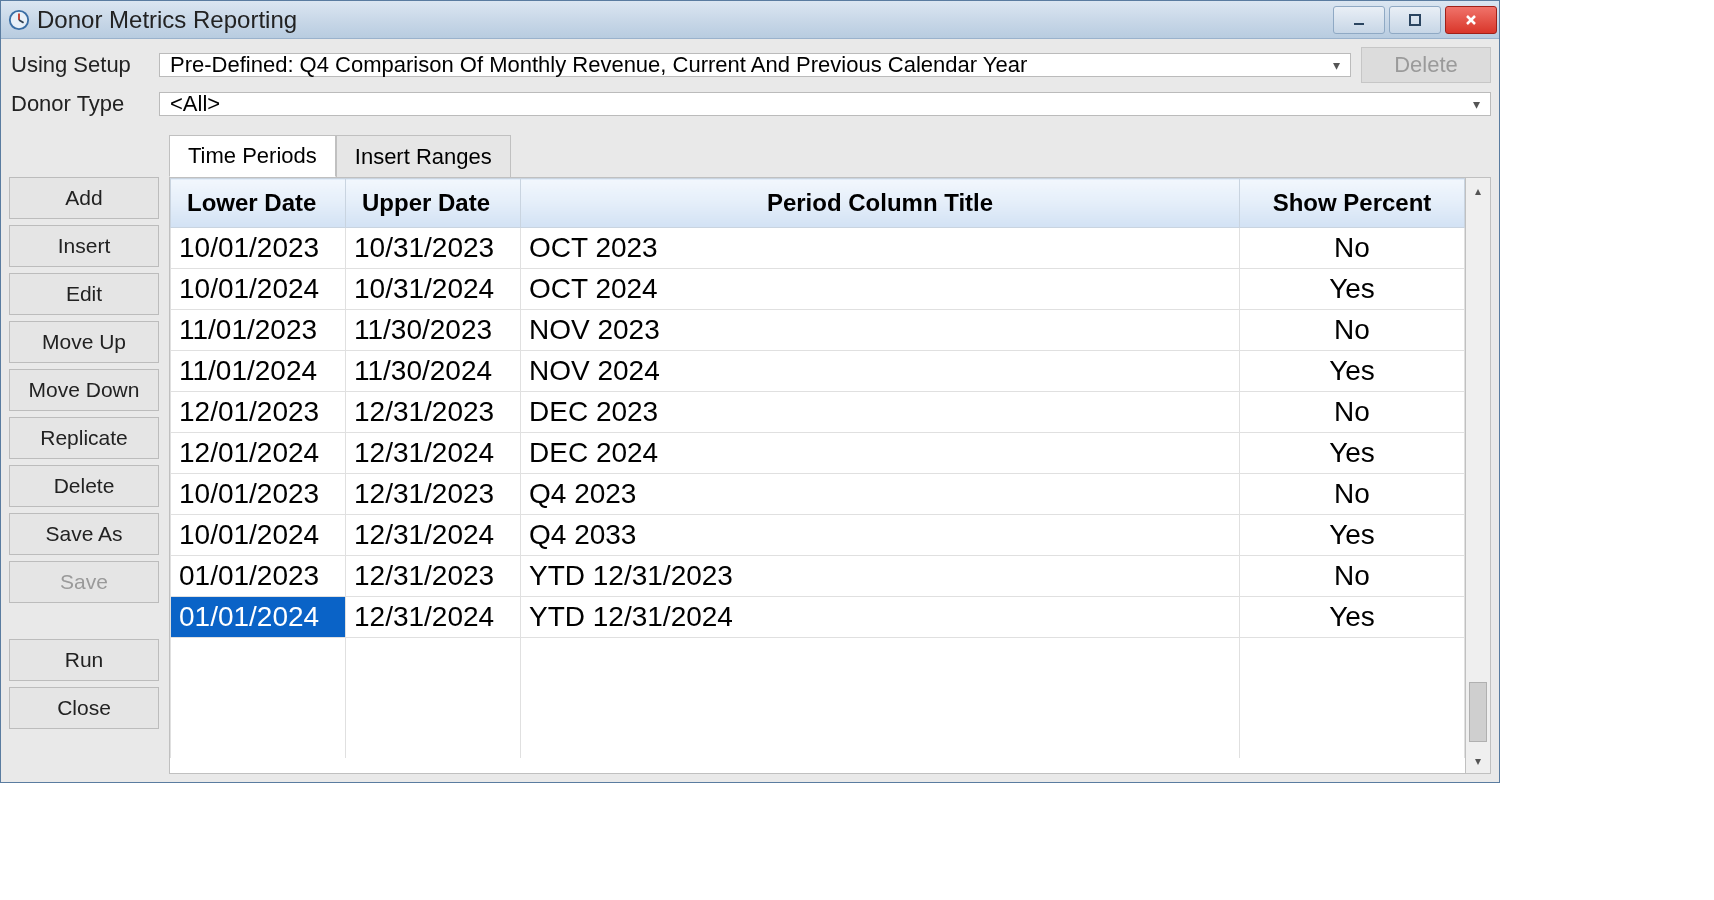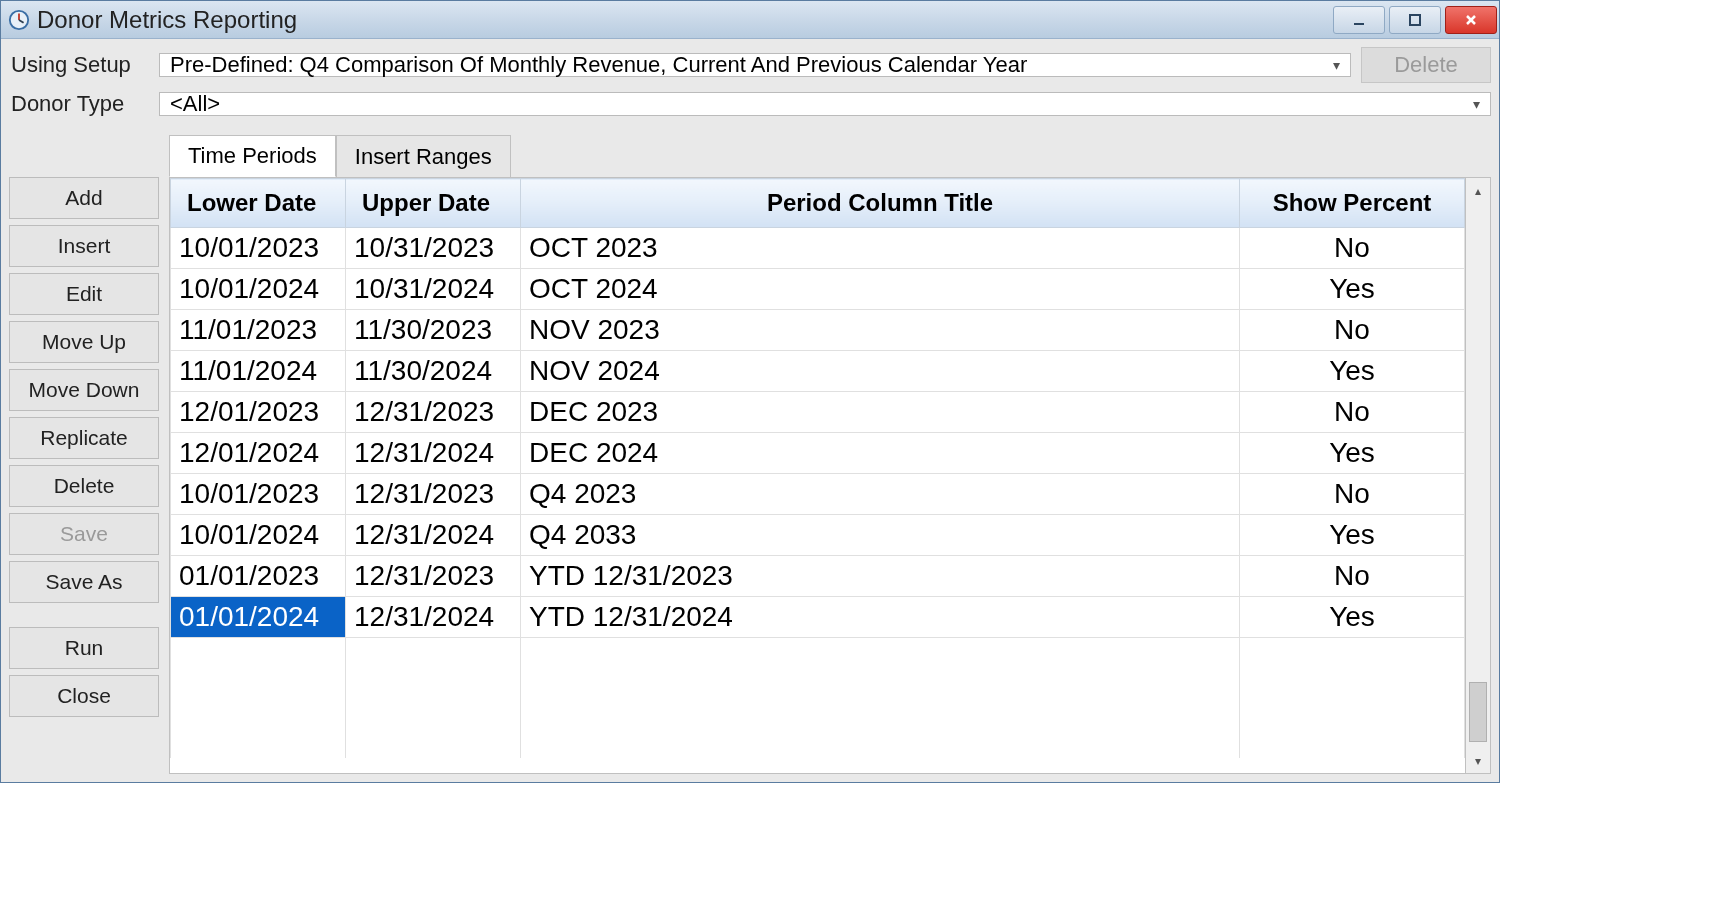--- a/index.html
+++ b/index.html
@@ -107,21 +107,21 @@
 }
 .sbtn {
   height: 42px;
   background: #e5e5e5;
   border: 1px solid #bcbcbc;
   display: flex; align-items: center; justify-content: center;
   font-size: 21px;
   color: #222;
 }
 .sbtn.disabled { color: #9a9a9a; }
-.sbtn.gap-above { margin-top: 18px; }
+.sbtn.gap-above { margin-top: 30px; }
 .table-zone {
   flex: 1;
   display: flex;
   flex-direction: column;
   margin-left: 10px;
   min-height: 0;
 }
 .tabs {
   display: flex;
   height: 42px;
@@ -259,22 +259,22 @@
     <div class="main-row">
 
       <div class="side-buttons">
         <div class="sbtn">Add</div>
         <div class="sbtn">Insert</div>
         <div class="sbtn">Edit</div>
         <div class="sbtn">Move Up</div>
         <div class="sbtn">Move Down</div>
         <div class="sbtn">Replicate</div>
         <div class="sbtn">Delete</div>
+        <div class="sbtn">Save As</div>
         <div class="sbtn disabled">Save</div>
-        <div class="sbtn">Save As</div>
         <div class="sbtn gap-above">Run</div>
         <div class="sbtn">Close</div>
       </div>
 
       <div class="table-zone">
         <div class="tabs">
           <div class="tab active">Time Periods</div>
           <div class="tab">Insert Ranges</div>
         </div>
         <div class="table-wrap">

